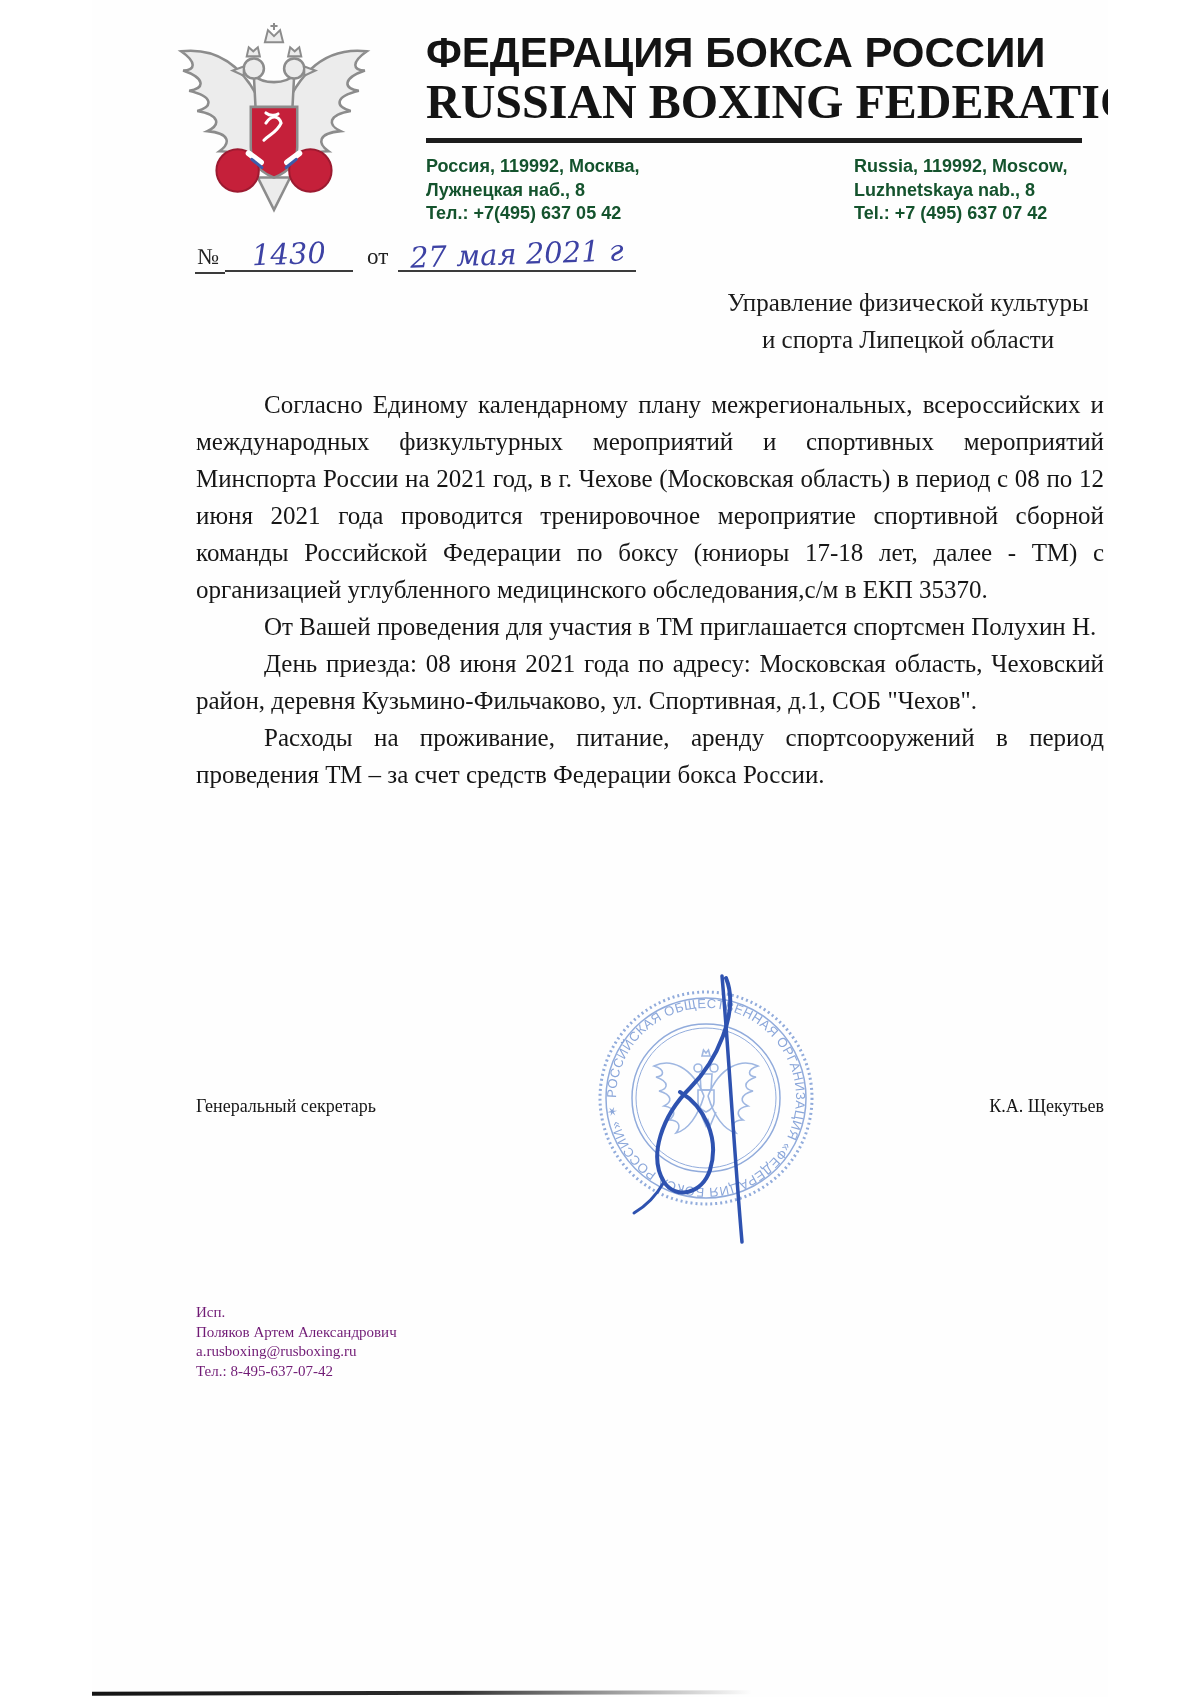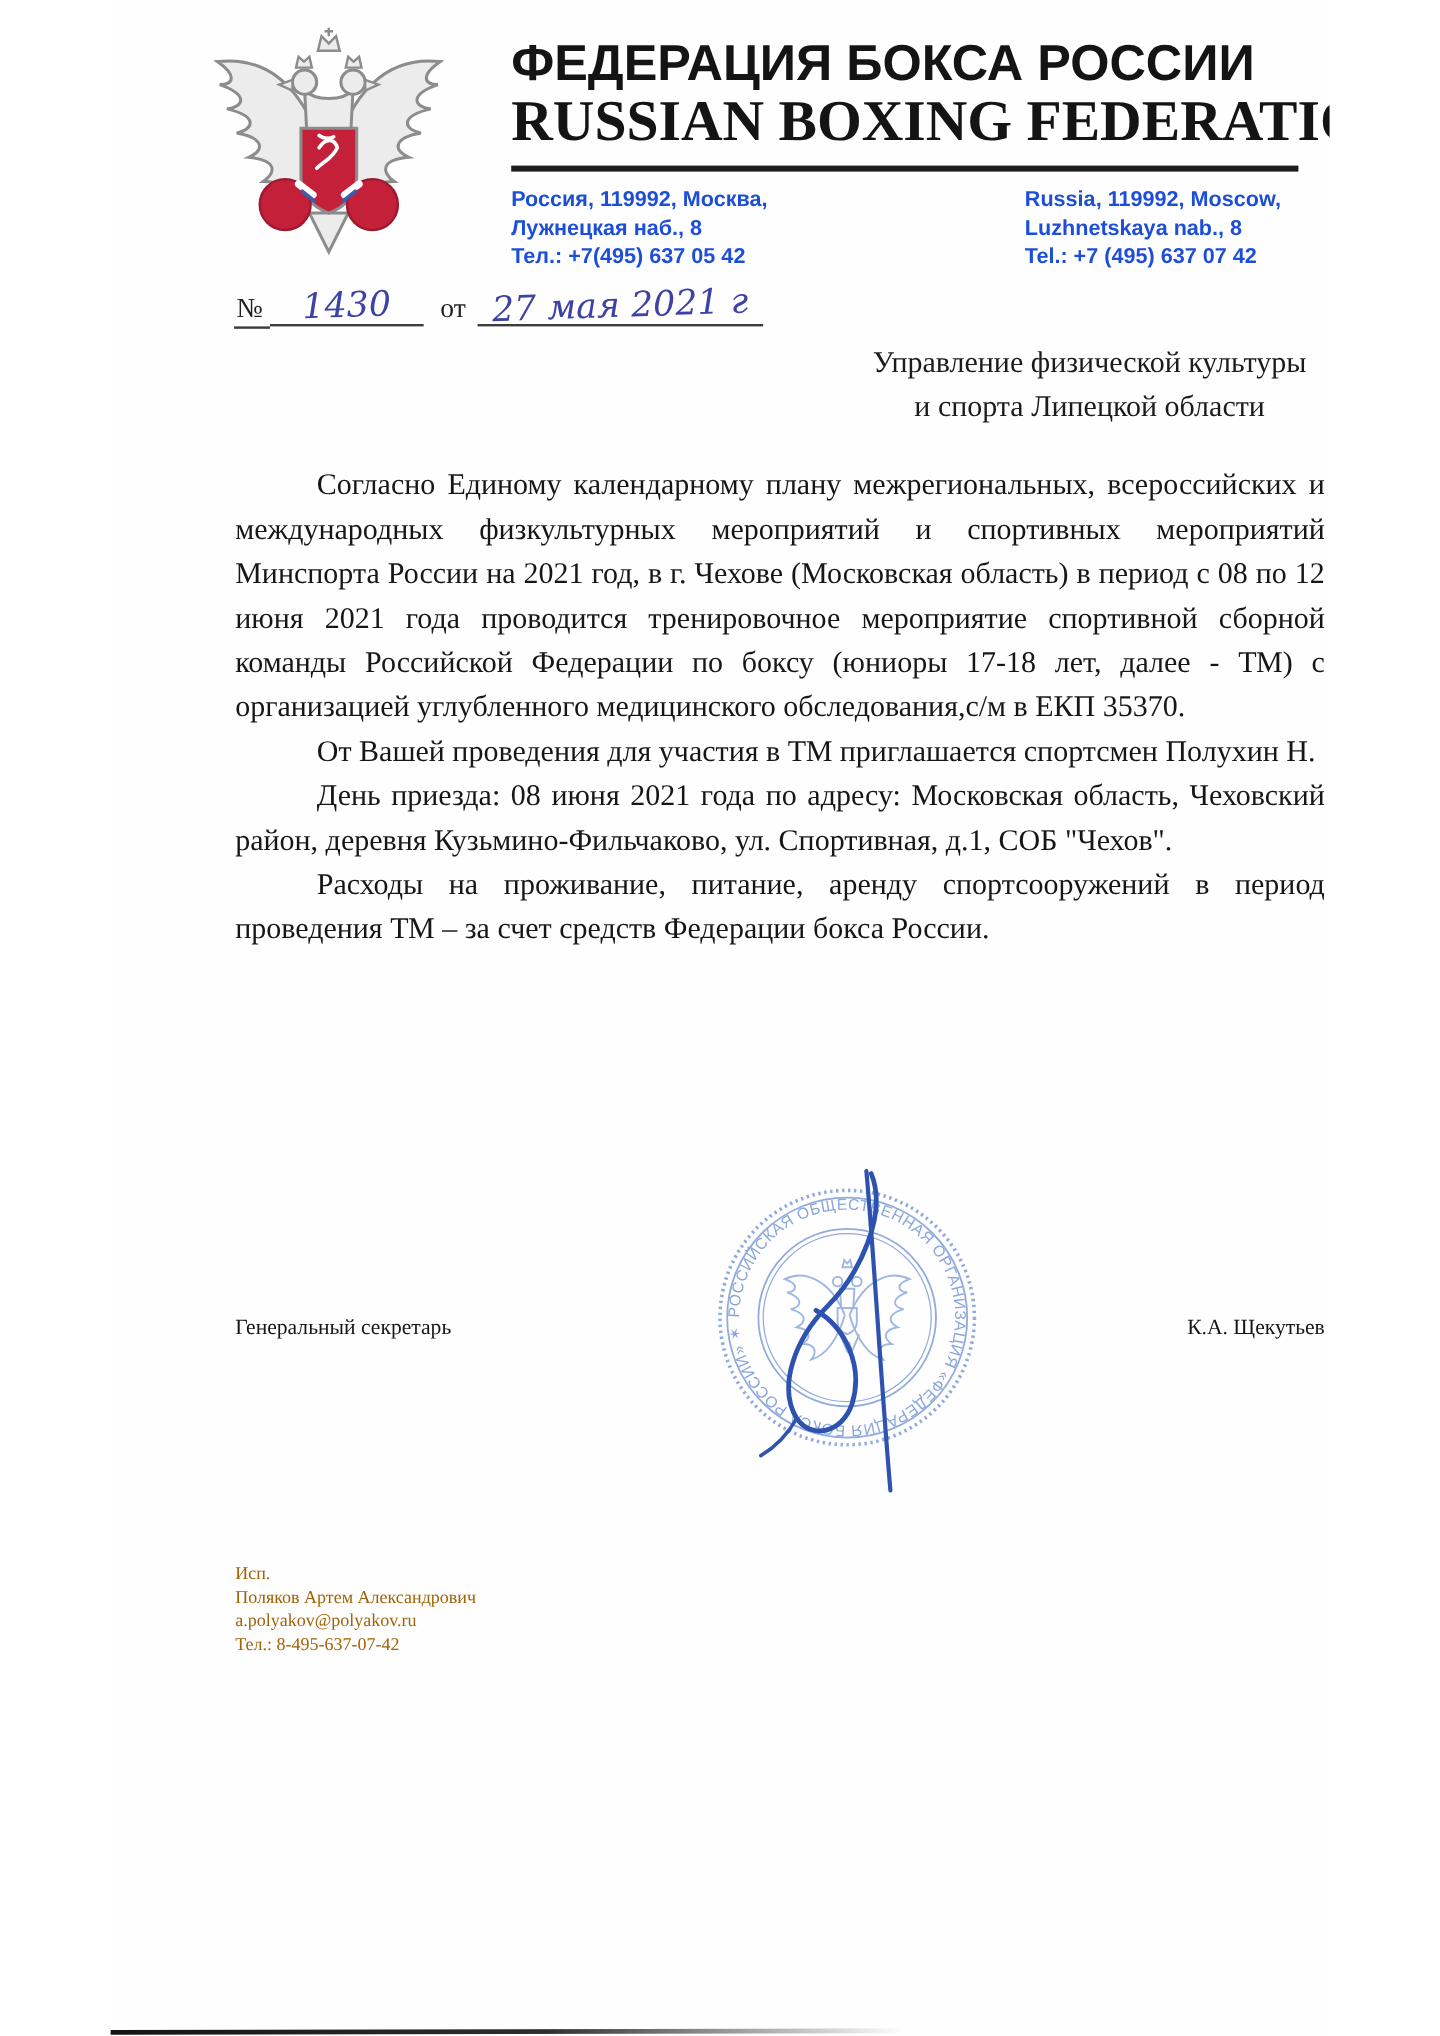--- a/index.html
+++ b/index.html
@@ -15,21 +15,21 @@
   .head-text { margin-left:28px; padding-top:12px; width:662px; }
   .title-ru, .title-en {
     font-family:"Liberation Sans", sans-serif; font-weight:bold;
     color:#141414; white-space:nowrap; line-height:1.1; letter-spacing:0px;
   }
   .title-ru { font-size:42px; }
   .title-en { font-size:48px;font-family:Liberation Serif, serif; }
   .head-rule { height:5px; background:#1d1d1d; margin:9px 0 12px 0; width:656px; }
   .addresses {
     position:relative; font-family:"Liberation Sans", sans-serif;
-    font-weight:bold; font-size:18px; line-height:1.32; color:#1d4ed8; height:76px;
+    font-weight:bold; font-size:18px; line-height:1.32; color:#14532d; height:76px;
   }
   .addr-en { position:absolute; left:428px; top:0; }
 
   
   .ref-line { position:absolute; top:240px; left:103px; font-size:23px; color:#222; white-space:nowrap; }
   .ref-underline { display:inline-block; border-bottom:2px solid #3c3c3c; text-align:center; vertical-align:baseline; }
   .ref-num-seg { width:128px; }
   .ref-date-seg { width:238px; }
   .ref-label-num { display:inline-block; border-bottom:2px solid #3c3c3c; padding:0 6px 2px 2px; }
   .handwriting {
@@ -57,21 +57,21 @@
     position:absolute; top:1096px; left:104px; width:908px;
     display:flex; justify-content:space-between; font-size:18px; color:#161616;
   }
 
   
   .stamp-wrap { position:absolute; left:482px; top:970px; width:268px; height:292px; }
 
   
   .footer {
     position:absolute; left:104px; top:1303px;
-    font-size:15px; line-height:1.3; color:#a16207;
+    font-size:15px; line-height:1.3; color:#701a75;
   }
 
   
   .artifact-dots {
     position:absolute; left:1069px; top:644px; width:3px; height:3px;
     background:#9a9a9a; border-radius:50%; box-shadow:0 9px 0 #9a9a9a;
   }
   .scan-bar {
     position:absolute; left:0; bottom:2px; width:660px; height:4px;
     background:linear-gradient(to right, #141414 0%, #2e2e2e 55%, rgba(46,46,46,0) 100%);
@@ -185,20 +185,20 @@
         <path d="M152,8 C166,42 142,92 116,118 C88,146 74,186 90,212 C102,230 128,224 136,200 C146,168 130,136 106,122" stroke-width="4"></path>
         <path d="M148,6 C154,72 160,180 168,272" stroke-width="3.5"></path>
         <path d="M90,212 C82,226 72,236 60,243" stroke-width="3"></path>
       </g>
     </svg>
   </div>
 
   <div class="footer">
     <div>Исп.</div>
     <div>Поляков Артем Александрович</div>
-    <div>a.polyakov@polyakov.ru</div>
+    <div>a.rusboxing@rusboxing.ru</div>
     <div>Тел.: 8-495-637-07-42</div>
   </div>
 
   <div class="artifact-dots"></div>
   <div class="scan-bar"></div>
 
 </div>
 
 </body></html>

